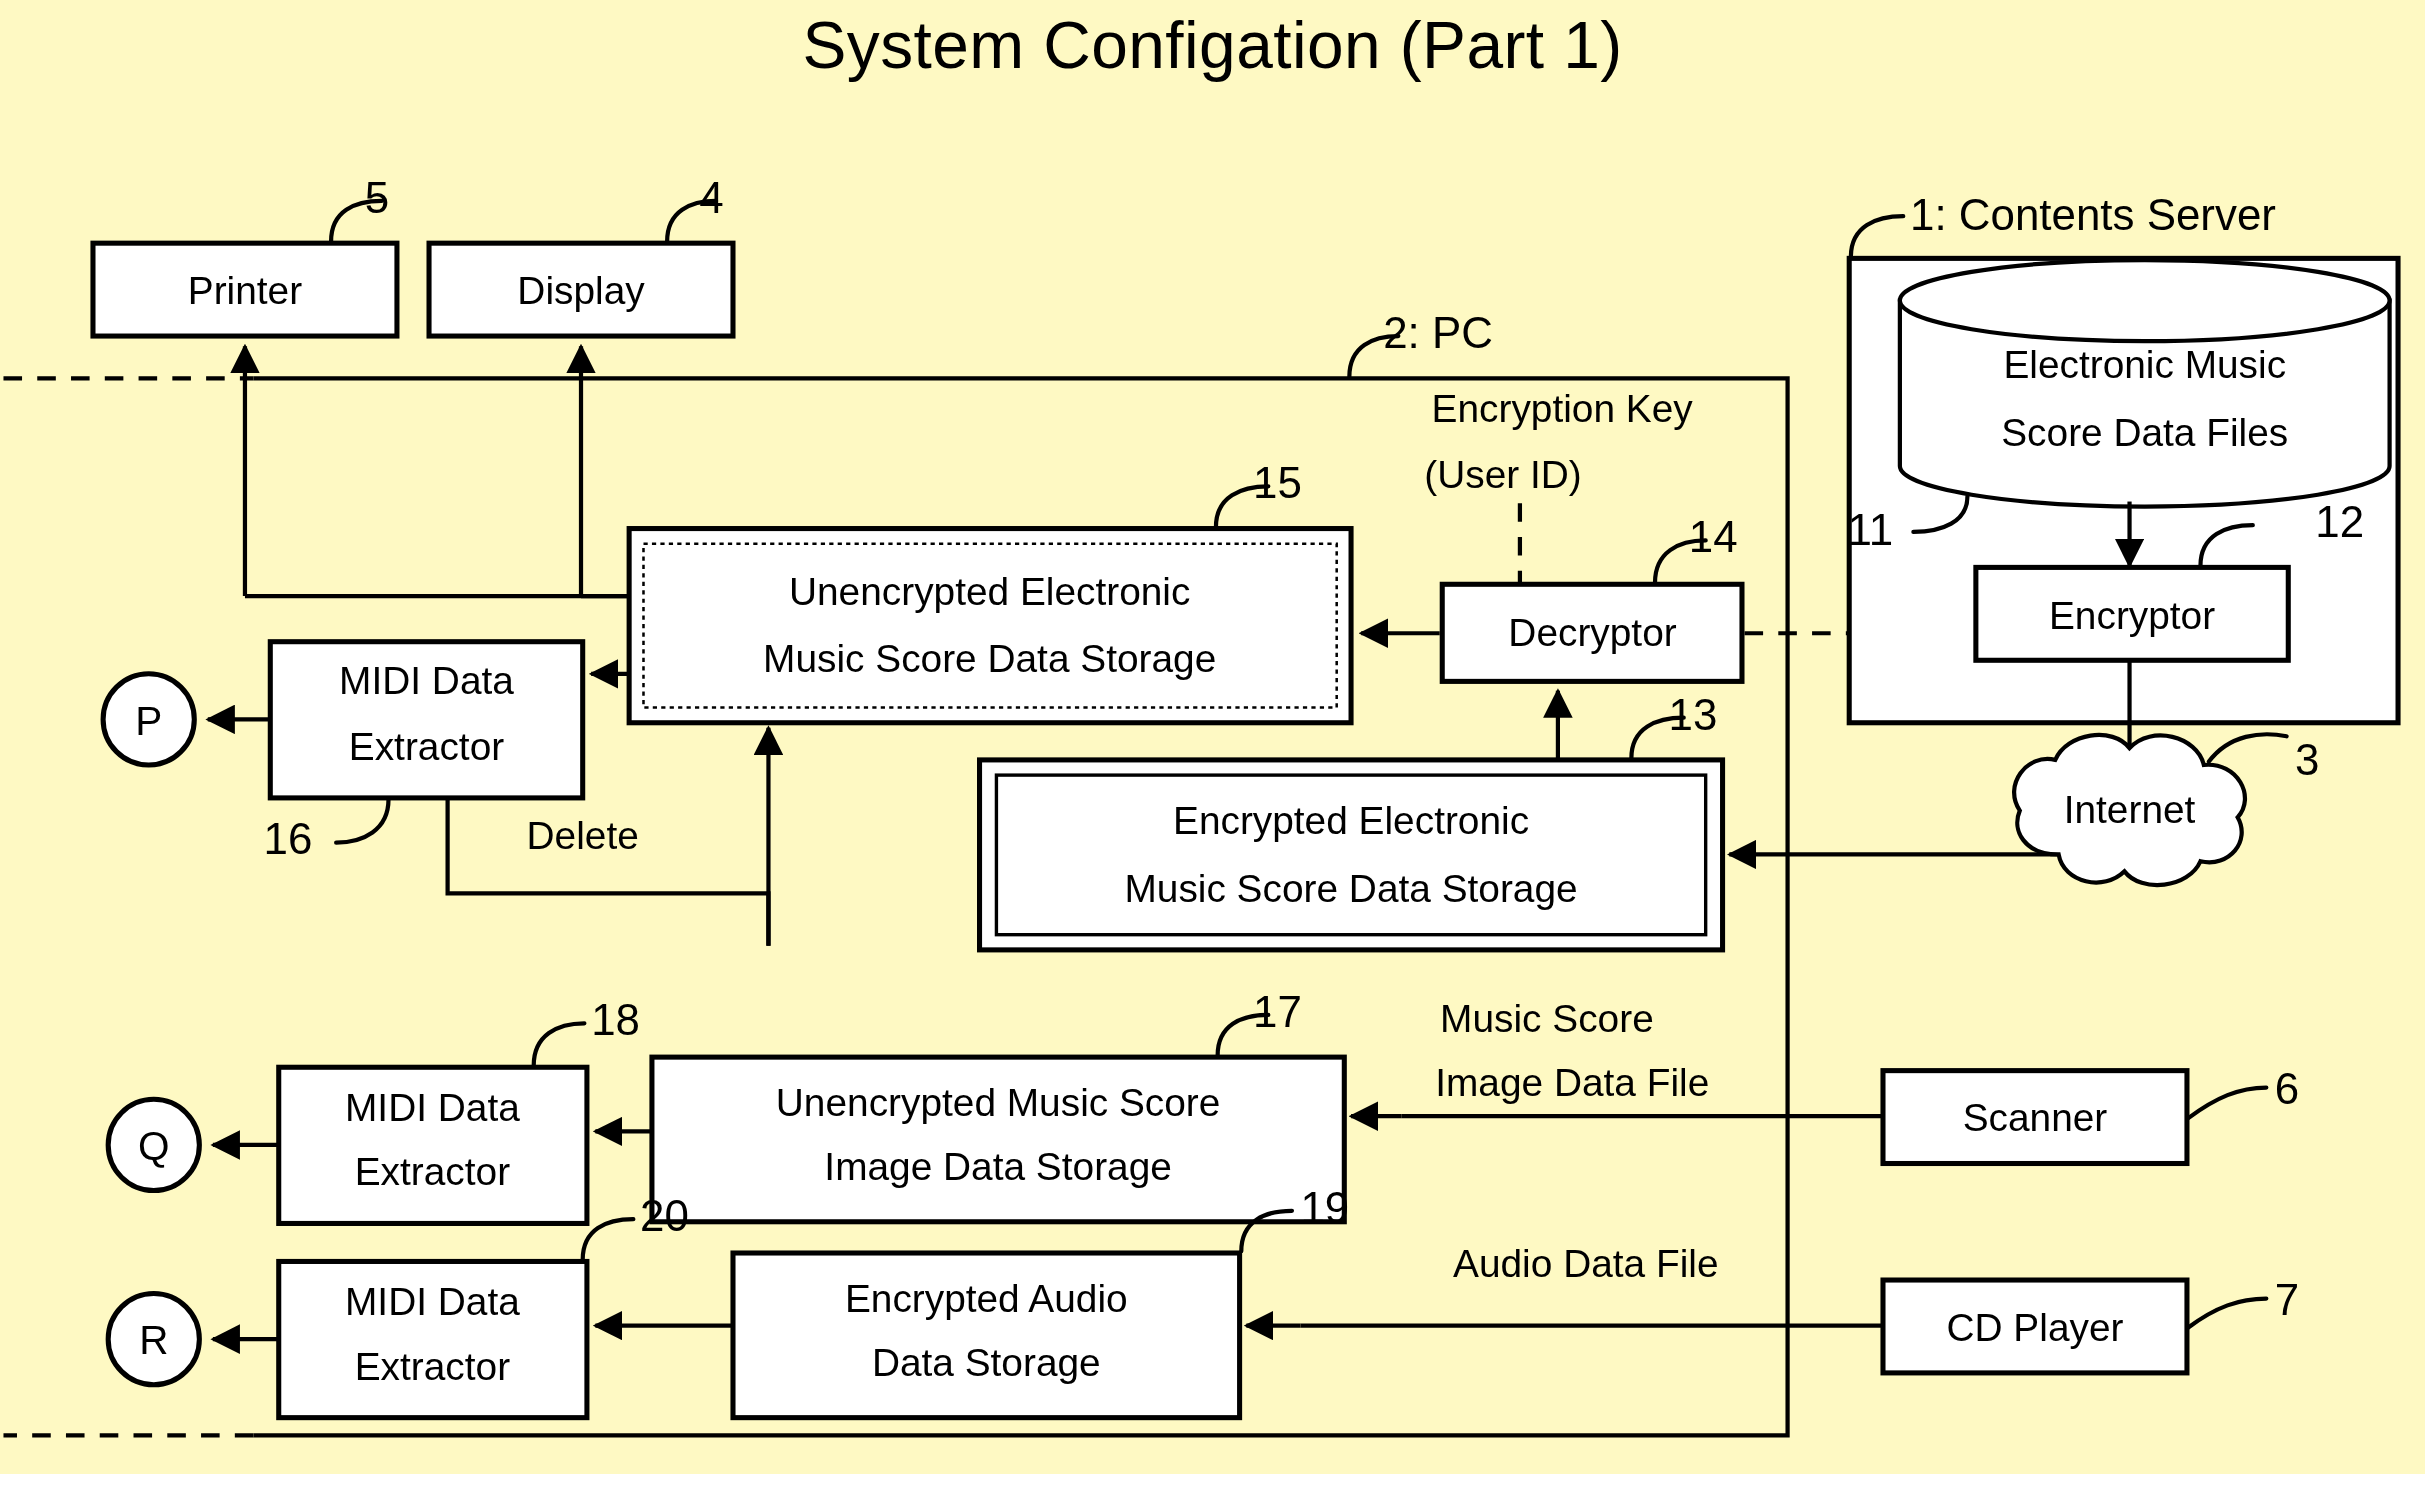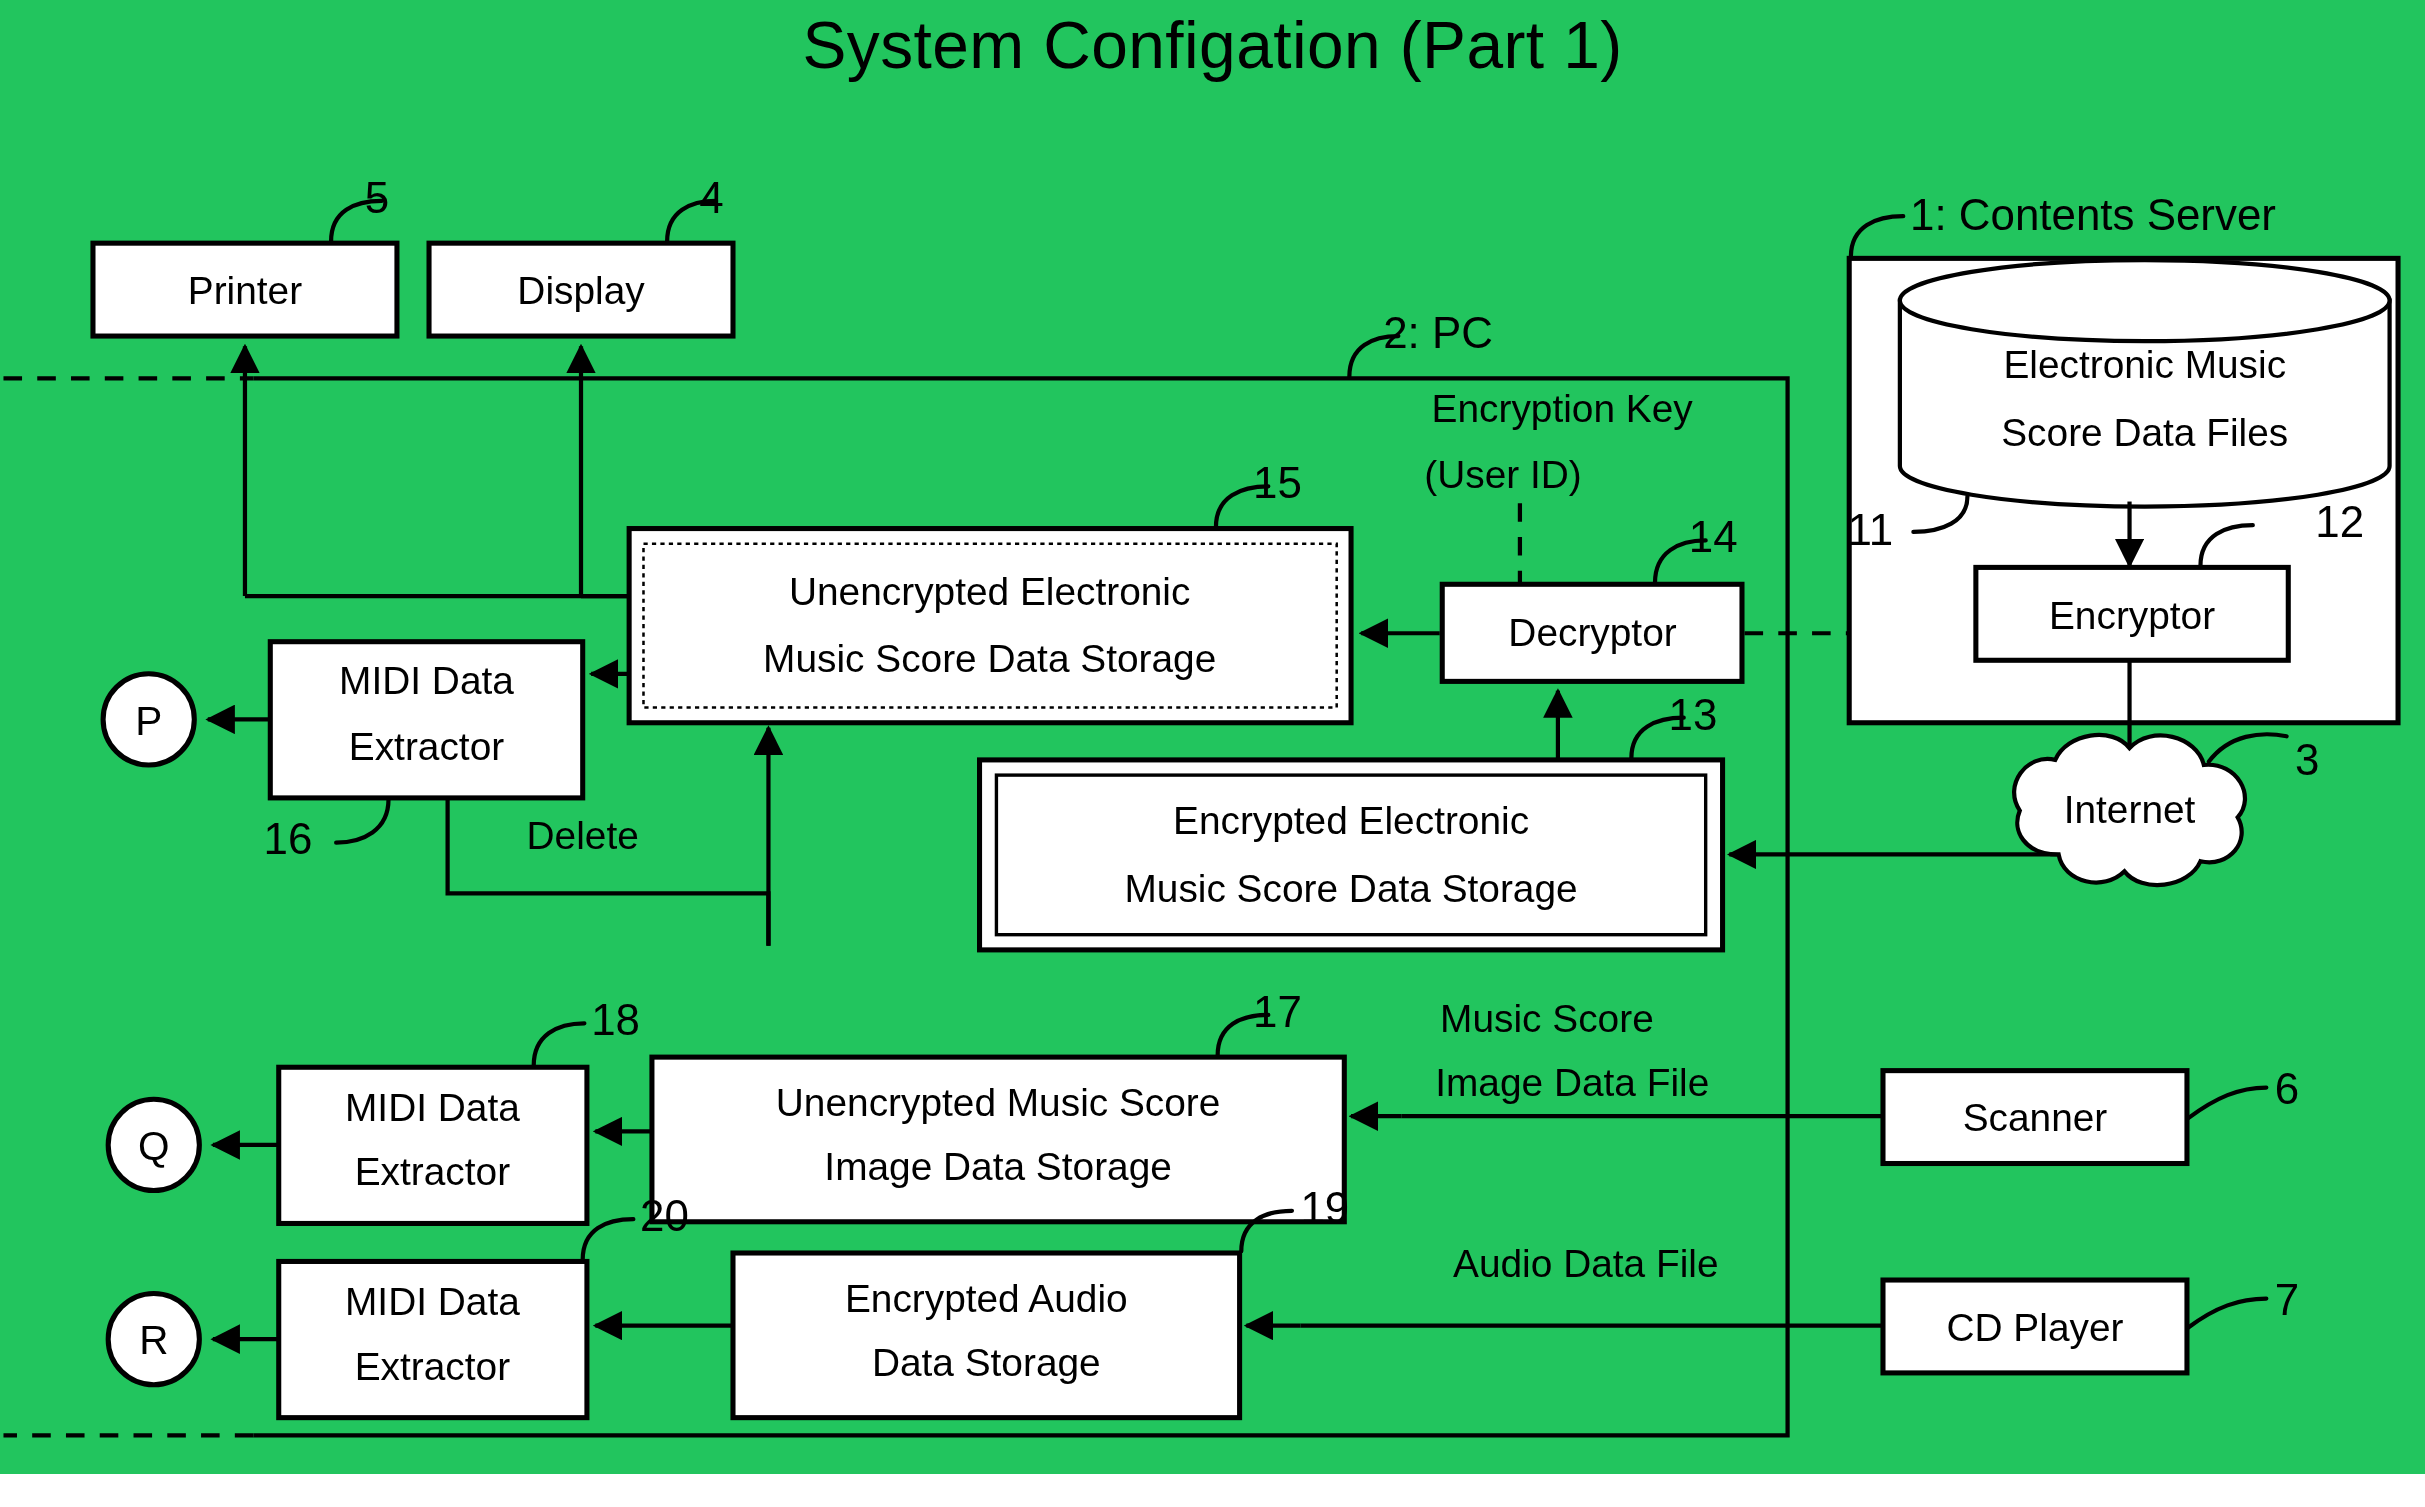--- a/index.html
+++ b/index.html
@@ -9,21 +9,21 @@
     background: #ffffff;
   }
   body {
     font-family: "Liberation Sans", sans-serif;
     color: #000000;
   }
   #stage {
     position: relative;
     width: 2426px;
     height: 1474px;
-    background: #22c55e;
+    background: #fef9c3;
     overflow: hidden;
   }
   #diagram {
     position: absolute;
     left: 0;
     top: 0;
     width: 2426px;
     height: 1508px;
   }
   .ttl {

